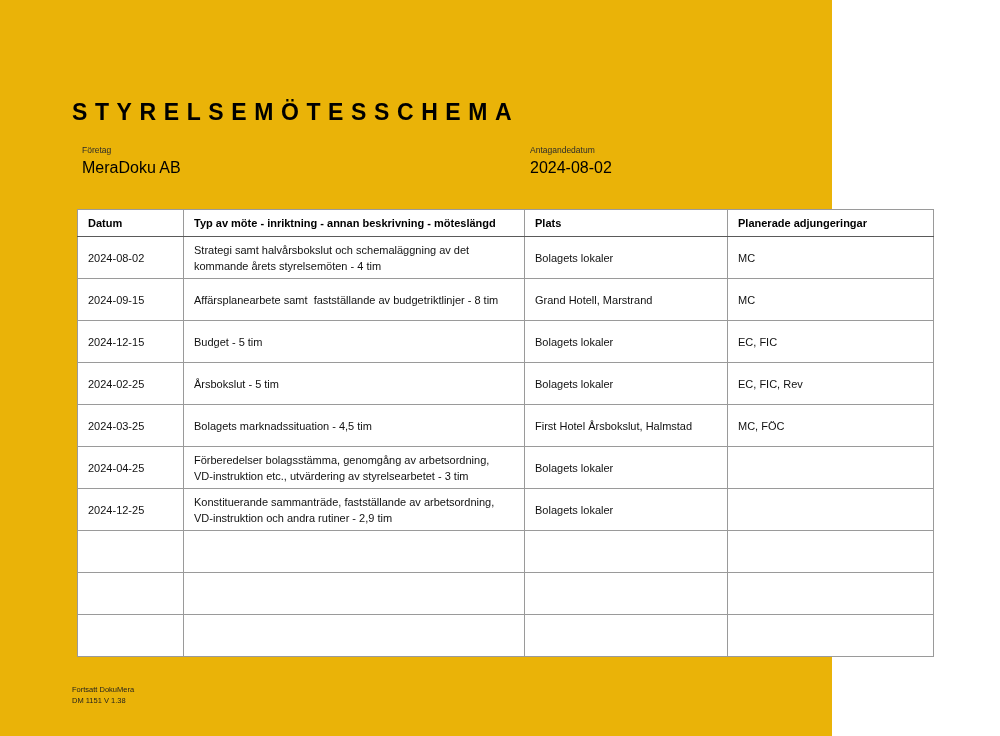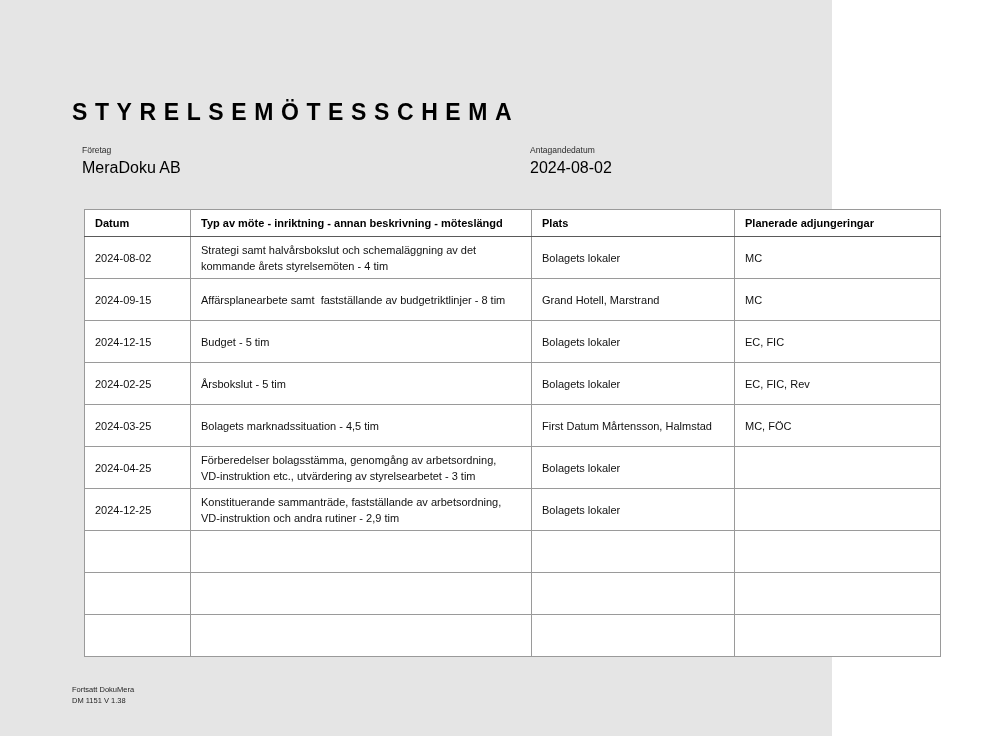--- a/index.html
+++ b/index.html
@@ -14,21 +14,21 @@
     font-family: "Liberation Sans", sans-serif;
     color: #000000;
     -webkit-font-smoothing: antialiased;
     overflow: hidden;
   }
 
   .page {
     position: relative;
     width: 832px;
     height: 736px;
-    background: #e5e5e5;
+    background: #eab308;
     box-sizing: border-box;
   }
 
   
   .doc-title {
     position: absolute;
     left: 72px;
     top: 98px;
     font-size: 23px;
     font-weight: bold;
@@ -65,21 +65,21 @@
     line-height: 16px;
     font-weight: normal;
     color: #000000;
     margin-top: 4px;
     white-space: nowrap;
   }
 
   
   .schedule-table {
     position: absolute;
-    left: 84px;
+    left: 77px;
     top: 209px;
     width: 856px;
     border-collapse: collapse;
     table-layout: fixed;
     background: #ffffff;
   }
   .schedule-table col.c-date  { width: 106px; }
   .schedule-table col.c-type  { width: 341px; }
   .schedule-table col.c-place { width: 203px; }
   .schedule-table col.c-adj   { width: 206px; }
@@ -194,21 +194,21 @@
             <span class="cell-line">Årsbokslut - 5 tim</span>
           </td>
           <td>Bolagets lokaler</td>
           <td>EC, FIC, Rev</td>
         </tr>
         <tr>
           <td>2024-03-25</td>
           <td>
             <span class="cell-line">Bolagets marknadssituation - 4,5 tim</span>
           </td>
-          <td>First Datum Mårtensson, Halmstad</td>
+          <td>First Hotel Årsbokslut, Halmstad</td>
           <td>MC, FÖC</td>
         </tr>
         <tr>
           <td>2024-04-25</td>
           <td>
             <span class="cell-line">Förberedelser bolagsstämma, genomgång av arbetsordning,</span>
             <span class="cell-line">VD-instruktion etc., utvärdering av styrelsearbetet - 3 tim</span>
           </td>
           <td>Bolagets lokaler</td>
           <td></td>

